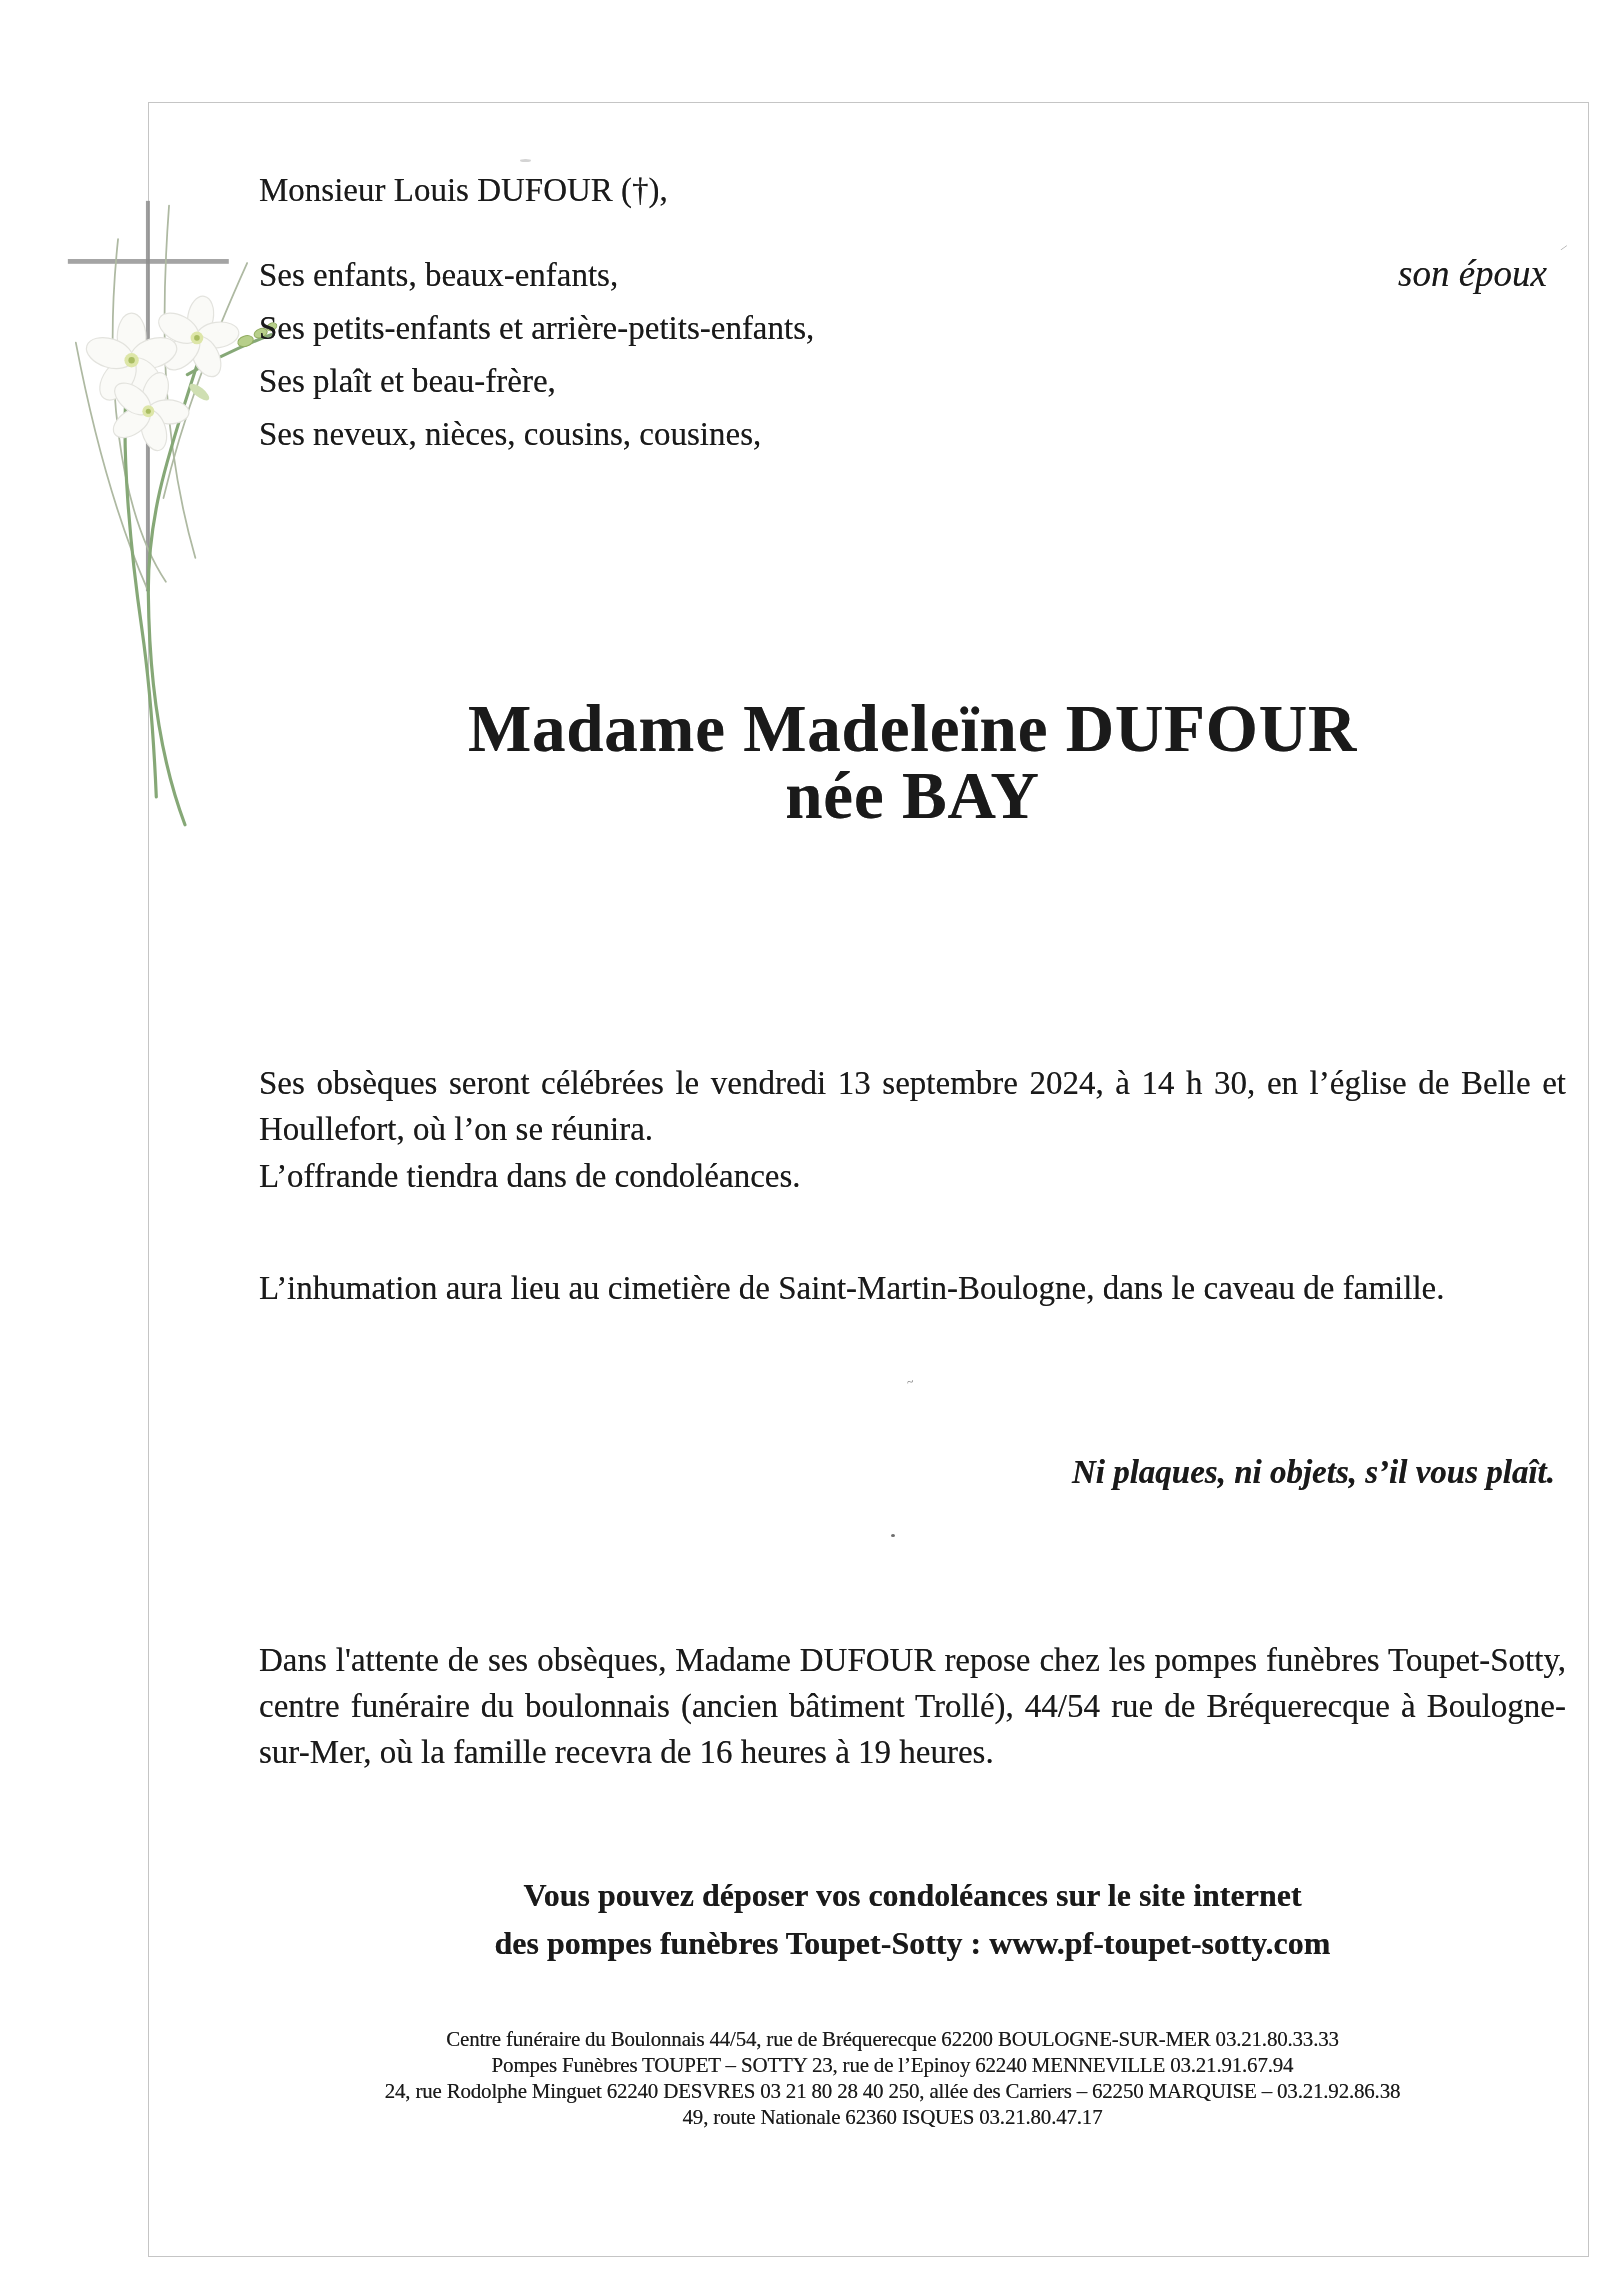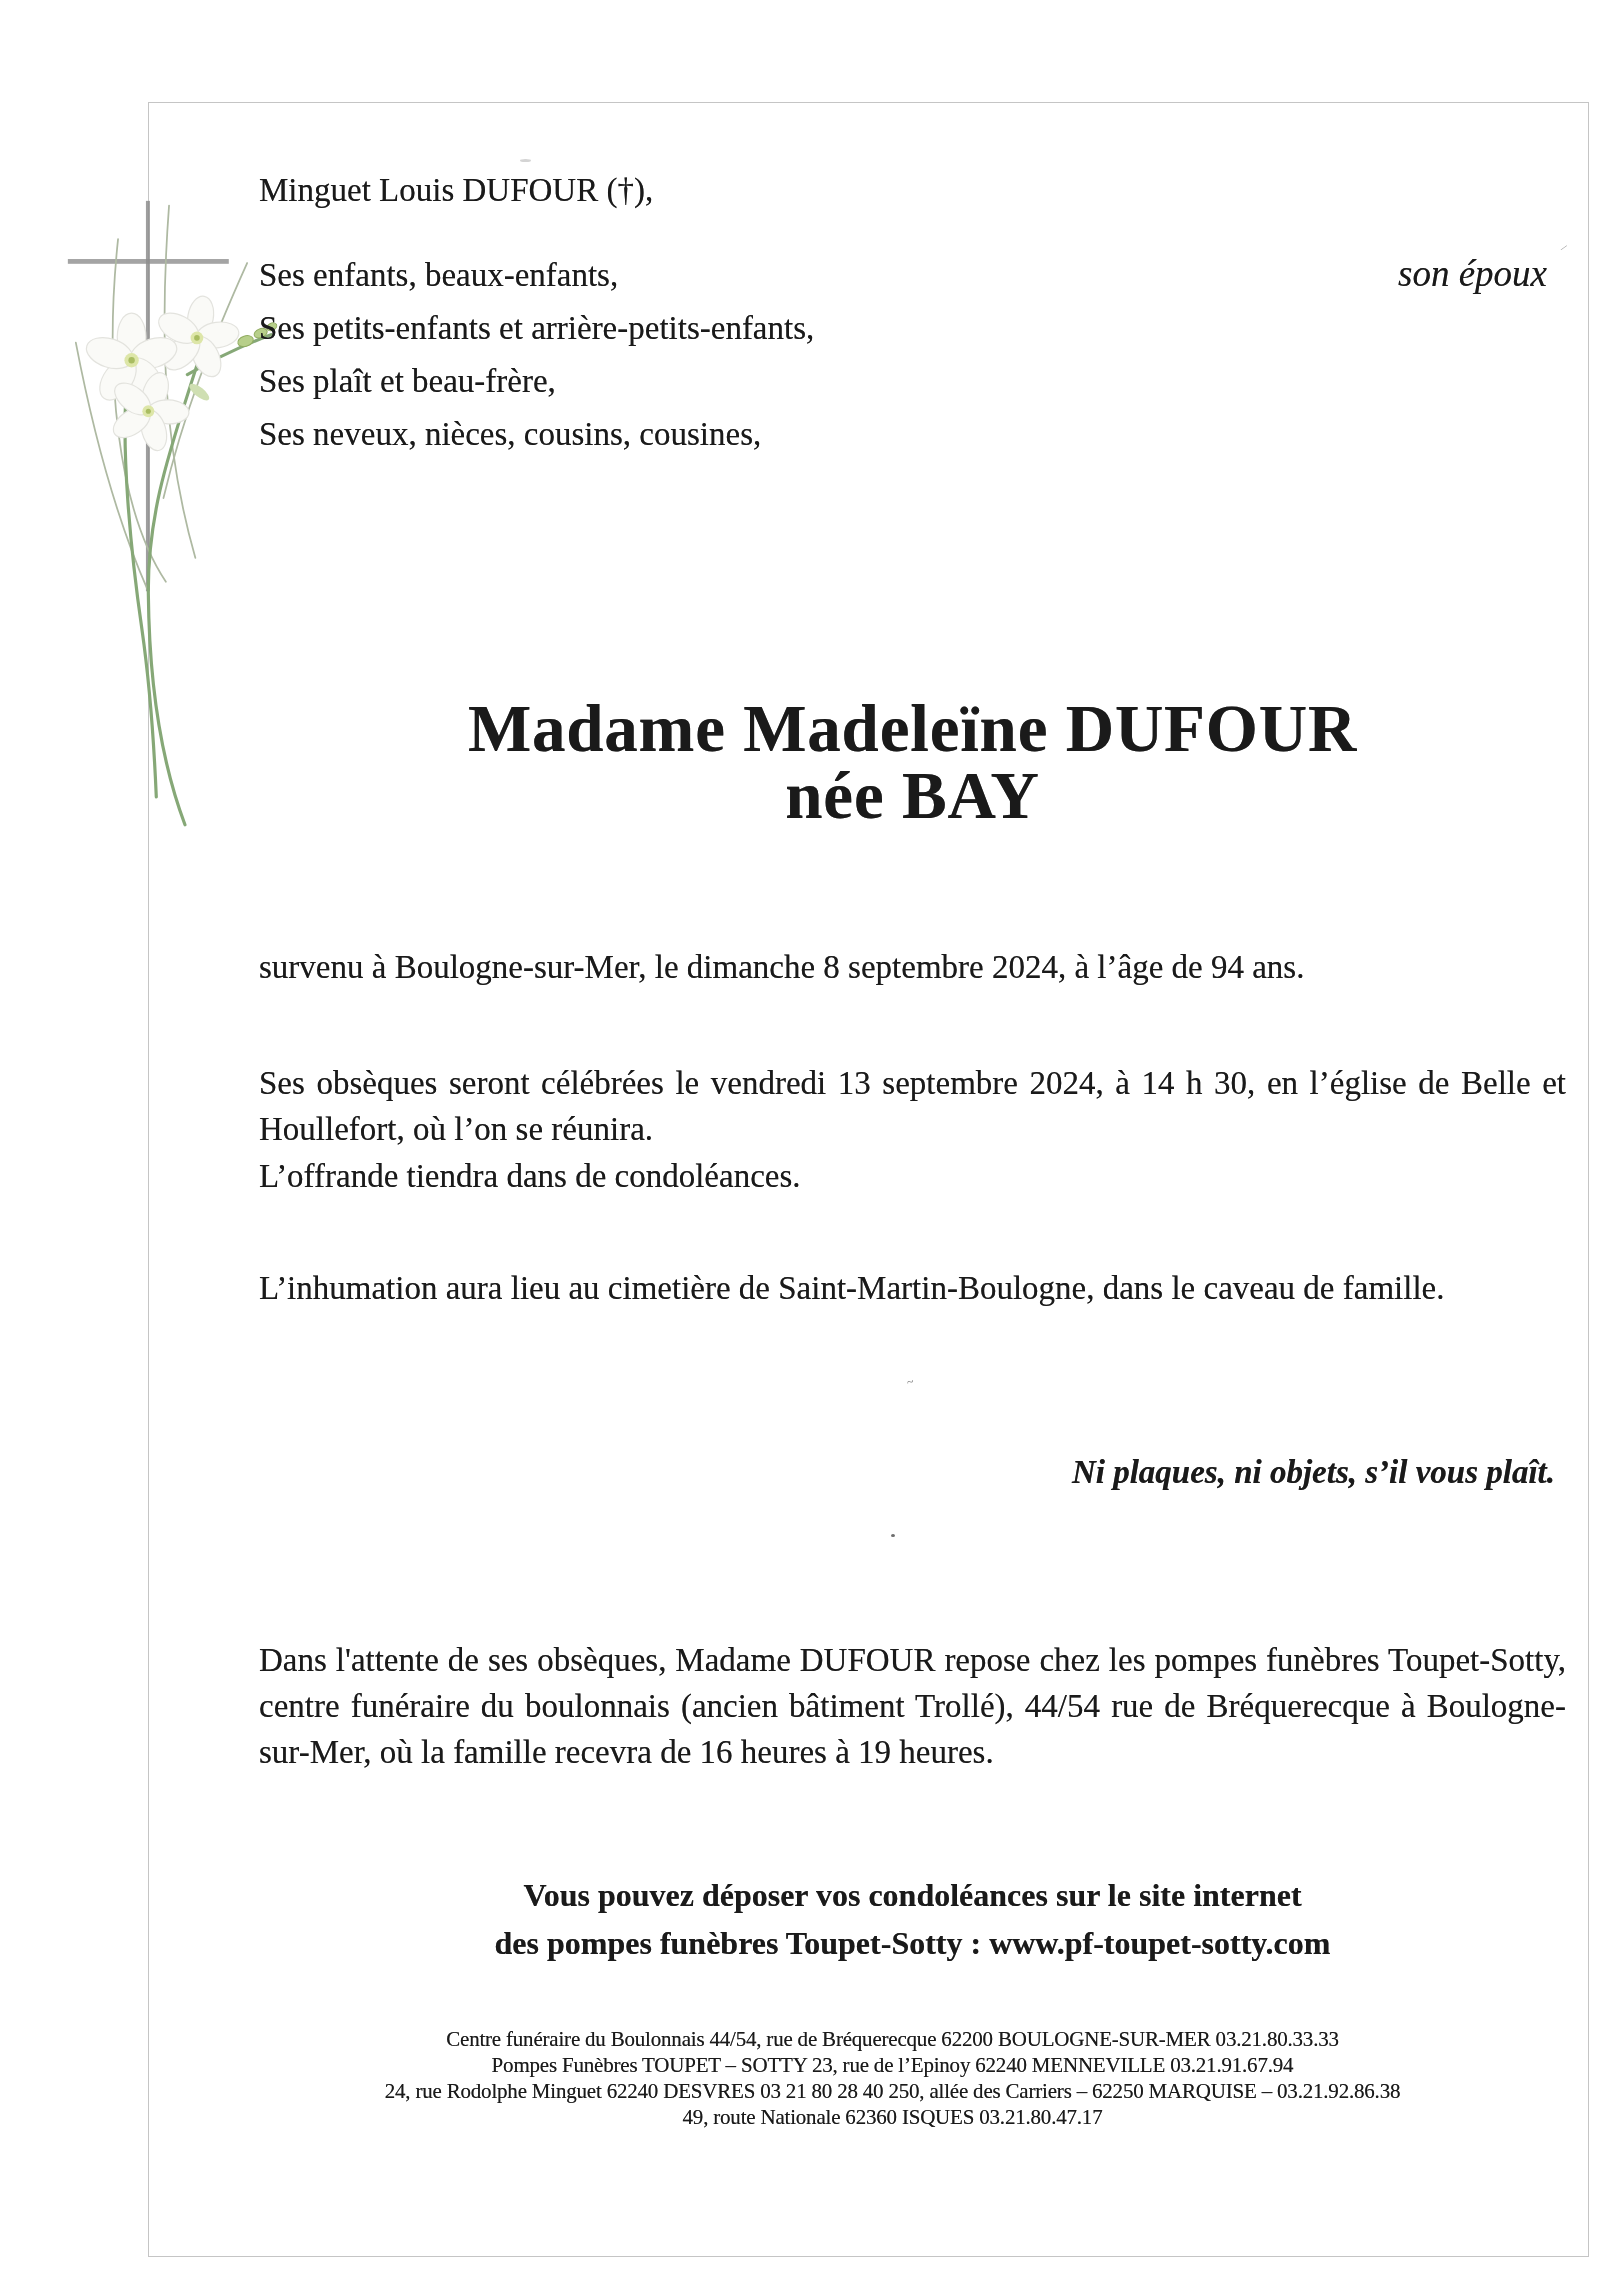--- a/index.html
+++ b/index.html
@@ -127,38 +127,37 @@
           <ellipse class="petal" cy="-25" rx="15" ry="26"></ellipse>
         </g>
       <g transform="rotate(308)">
           <ellipse class="petal" cy="-25" rx="15" ry="26"></ellipse>
         </g>
       <circle r="7.5" fill="#dde6a8"></circle>
         <circle r="3.2" fill="#a9bd62"></circle>
     </g>
   </svg>
 
-  <div class="abs announcer soft">Minguet Louis DUFOUR (†),</div>
+  <div class="abs announcer soft">Monsieur Louis DUFOUR (†),</div>
 
   <div class="abs relation soft">son époux</div>
 
   <div class="abs family soft">
     <div>Ses enfants, beaux-enfants,</div>
     <div>Ses petits-enfants et arrière-petits-enfants,</div>
     <div>Ses plaît et beau-frère,</div>
     <div>Ses neveux, nièces, cousins, cousines,</div>
   </div>
 
 
   <div class="abs title-block soft">
     <div>Madame Madeleïne DUFOUR</div>
     <div>née BAY</div>
   </div>
 
-  <div class="abs para p1 soft">survenu à Boulogne-sur-Mer, le dimanche 8 septembre 2024, à l’âge de 94 ans.</div>
   <div class="abs para p2 just soft">Ses obsèques seront célébrées le vendredi 13 septembre 2024, à 14 h 30, en l’église de Belle et Houllefort, où l’on se réunira.</div>
   <div class="abs para p3 soft">L’offrande tiendra dans de condoléances.</div>
   <div class="abs para p4 just soft">L’inhumation aura lieu au cimetière de Saint-Martin-Boulogne, dans le caveau de famille.</div>
 
   <div class="abs request soft">Ni plaques, ni objets, s’il vous plaît.</div>
 
   <div class="abs para repose just soft">Dans l'attente de ses obsèques, Madame DUFOUR repose chez les pompes funèbres Toupet-Sotty, centre funéraire du boulonnais (ancien bâtiment Trollé), 44/54 rue de Bréquerecque à Boulogne-sur-Mer, où la famille recevra de 16 heures à 19 heures.</div>
 
   <div class="abs condolences soft">
     <div>Vous pouvez déposer vos condoléances sur le site internet</div>

